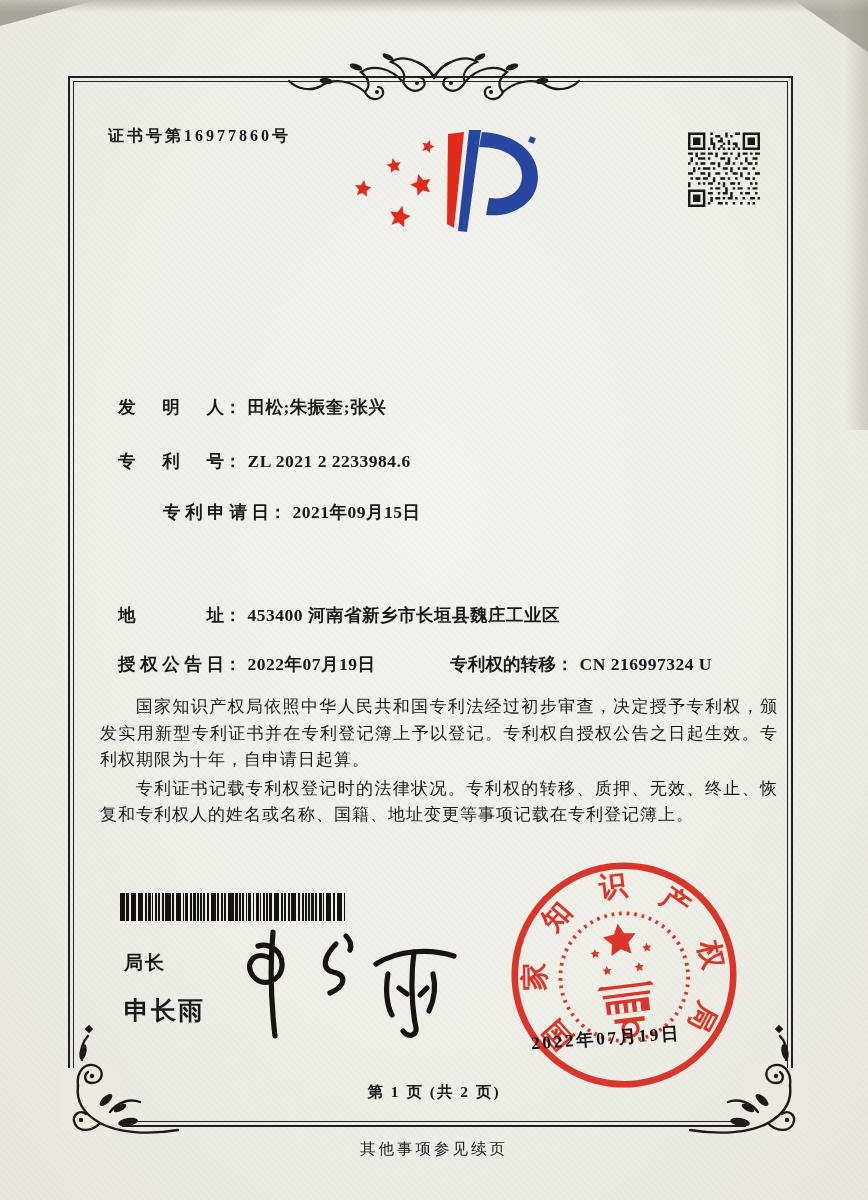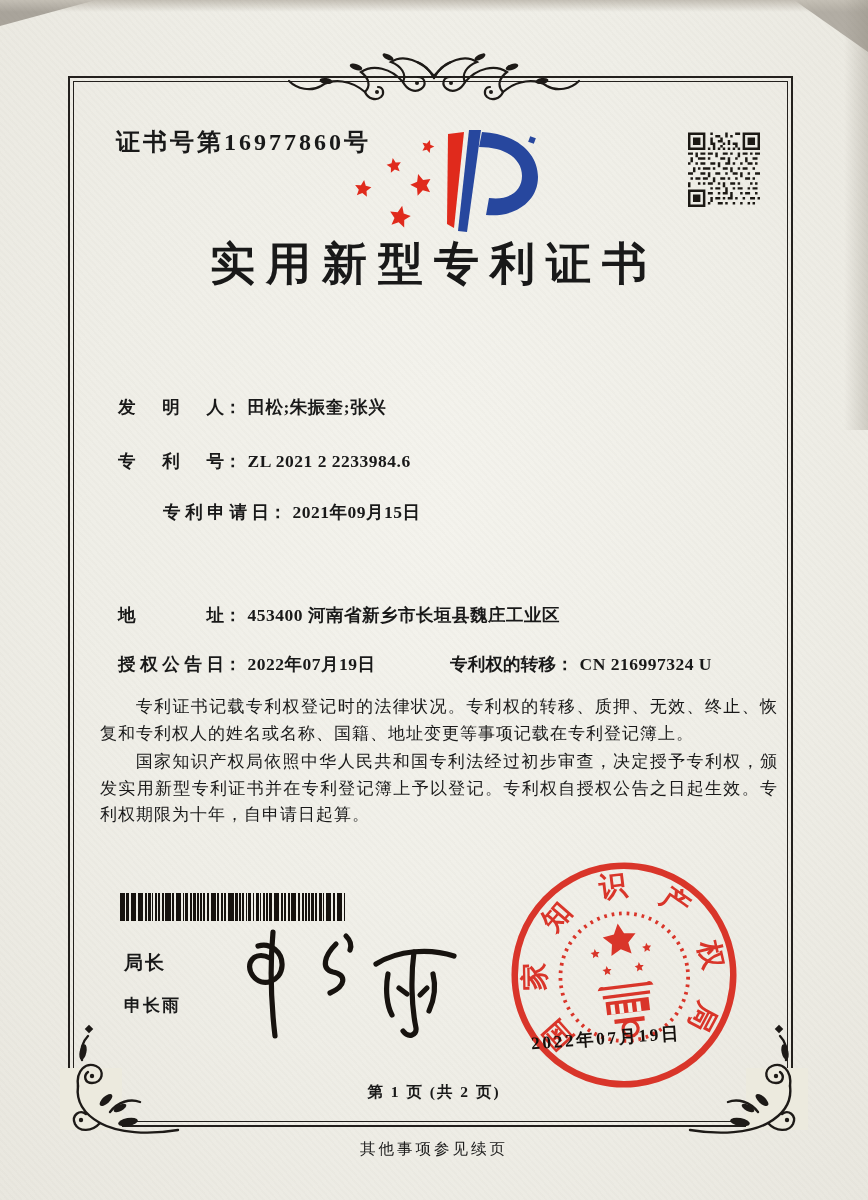--- a/index.html
+++ b/index.html
@@ -16,41 +16,41 @@
   .edge-top{position:absolute;top:0;left:0;right:0;height:12px;background:linear-gradient(#c4bfb5,rgba(196,191,181,0));}
   .edge-right{position:absolute;top:0;right:0;width:24px;height:430px;background:linear-gradient(90deg,rgba(140,134,122,0),rgba(140,134,122,.30));}
   
   .frame{position:absolute;left:68px;top:76px;right:75px;bottom:73px;border:2px solid #23201d;z-index:1;}
   .frame::after{content:"";position:absolute;inset:3px;border:1px solid #23201d;}
   .mask{position:absolute;width:62px;height:62px;z-index:2;background:#eceade;}
   .mask-bl{left:60px;top:1068px;}
   .mask-br{left:746px;top:1068px;}
   .orn{position:absolute;z-index:3;}
   
-  .certno{position:absolute;left:116px;top:126px;font-size:24px;font-weight:700;letter-spacing:3px;z-index:4;}
+  .certno{position:absolute;left:108px;top:126px;font-size:16px;font-weight:700;letter-spacing:3px;z-index:4;}
   .logo{position:absolute;left:330px;top:124px;z-index:4;}
   .qr{position:absolute;left:688px;top:132px;z-index:4;}
   .title{position:absolute;left:0;right:0;top:234px;text-align:center;font-size:45px;font-weight:700;letter-spacing:11px;z-index:4;white-space:nowrap;}
   
   .row{position:absolute;left:118px;font-size:17.5px;font-weight:700;white-space:nowrap;z-index:4;}
   .lab{display:inline-block;width:106px;text-align:justify;text-align-last:justify;vertical-align:top;}
   .colon{display:inline-block;margin:0 6px 0 0;}
   .val{letter-spacing:.5px;}
   .pair2{position:absolute;left:332px;top:0;white-space:nowrap;}
   
   .bodytext{position:absolute;left:100px;top:694px;width:678px;font-size:17px;line-height:26.5px;
     text-align:justify;letter-spacing:1px;z-index:4;font-weight:500;}
   .bodytext p{margin:0 0 2px 0;text-indent:2.1em;}
   .barcode{position:absolute;left:120px;top:893px;width:226px;height:28px;z-index:4;
     background:
       repeating-linear-gradient(90deg,#16120e 0 1.5px,transparent 1.5px 3.5px),
       repeating-linear-gradient(90deg,transparent 0 2.5px,#16120e 2.5px 4px,transparent 4px 9px),
       repeating-linear-gradient(90deg,#16120e 0 1px,transparent 1px 6.5px);}
   .sig-title{position:absolute;left:124px;top:950px;font-size:19px;font-weight:700;letter-spacing:2px;z-index:4;}
-  .sig-name{position:absolute;left:124px;top:994px;font-size:17px;font-weight:700;letter-spacing:2px;z-index:4;}
+  .sig-name{position:absolute;left:124px;top:994px;font-size:25px;font-weight:700;letter-spacing:2px;z-index:4;}
   .sig-hand{position:absolute;left:218px;top:922px;z-index:5;}
   .seal{position:absolute;left:505px;top:856px;z-index:4;}
   .seal-date{position:absolute;left:531px;top:1026px;font-size:17.5px;font-weight:700;letter-spacing:2.5px;
     color:#14100d;transform:rotate(-4deg);z-index:6;white-space:nowrap;}
   .pageno{position:absolute;left:0;right:0;top:1082px;text-align:center;font-size:15.5px;font-weight:700;letter-spacing:2px;z-index:4;}
   .footnote{position:absolute;left:0;right:0;top:1139px;text-align:center;font-size:15.5px;font-weight:400;letter-spacing:3px;z-index:4;}
 </style>
 </head>
 <body>
 
@@ -148,21 +148,20 @@
       M2 14h1v2h-1z M4 14h1v1h-1z M7 14h2v1h-2z M10 14h1v1h-1z M14 14h2v1h-2z M17 14h1v2h-1z M20 14h1v1h-1z M22 14h2v1h-2z M26 14h1v1h-1z
       M0 16h2v1h-2z M5 16h1v1h-1z M8 16h1v2h-1z M11 16h2v1h-2z M15 16h1v1h-1z M18 16h2v1h-2z M21 16h1v2h-1z M24 16h1v1h-1z M27 16h2v1h-2z
       M1 18h1v1h-1z M3 18h2v1h-2z M7 18h1v1h-1z M10 18h1v2h-1z M13 18h2v1h-2z M16 18h1v1h-1z M19 18h1v1h-1z M23 18h2v1h-2z M26 18h1v1h-1z
       M0 20h1v2h-1z M4 20h1v1h-1z M8 20h2v1h-2z M12 20h1v1h-1z M14 20h1v2h-1z M17 20h2v1h-2z M20 20h1v1h-1z M25 20h1v1h-1z M27 20h1v1h-1z
       M9 22h1v1h-1z M11 22h2v1h-2z M15 22h1v2h-1z M18 22h1v1h-1z M20 22h2v1h-2z M24 22h1v1h-1z M26 22h2v1h-2z
       M8 24h2v1h-2z M12 24h1v1h-1z M14 24h2v1h-2z M17 24h1v2h-1z M21 24h1v1h-1z M23 24h2v1h-2z M27 24h1v1h-1z
       M9 26h1v2h-1z M11 26h2v1h-2z M14 26h1v1h-1z M16 26h2v1h-2z M19 26h1v1h-1z M22 26h1v1h-1z M25 26h2v1h-2z M28 26h1v1h-1z
       M8 28h1v1h-1z M12 28h2v1h-2z M15 28h1v1h-1z M18 28h1v1h-1z M21 28h1v1h-1z M24 28h1v1h-1z M26 28h1v1h-1z"></path>
   </svg>
 
-  <div class="title">实用新型专利证书</div>
 
   <div class="row" style="top:395px;">
     <span class="lab">发明人</span><span class="colon">：</span><span class="val">田松;朱振奎;张兴</span>
   </div>
   <div class="row" style="top:449px;">
     <span class="lab">专利号</span><span class="colon">：</span><span class="val">ZL 2021 2 2233984.6</span>
   </div>
   <div class="row" style="top:500px;margin-left:45px;">
     <span class="lab">专利申请日</span><span class="colon">：</span><span class="val">2021年09月15日</span>
   </div>
@@ -170,22 +169,22 @@
     <span class="lab">地址</span><span class="colon">：</span><span class="val">453400 河南省新乡市长垣县魏庄工业区</span>
   </div>
   <div class="row" style="top:652px;">
     <span class="lab">授权公告日</span><span class="colon">：</span><span class="val">2022年07月19日</span>
     <span class="pair2">
       <span class="lab">专利权的转移</span><span class="colon">：</span><span class="val">CN 216997324 U</span>
     </span>
   </div>
 
   <div class="bodytext">
+    <p>国家知识产权局依照中华人民共和国专利法经过初步审查，决定授予专利权，颁发实用新型专利证书并在专利登记簿上予以登记。专利权自授权公告之日起生效。专利权期限为十年，自申请日起算。</p>
     <p>专利证书记载专利权登记时的法律状况。专利权的转移、质押、无效、终止、恢复和专利权人的姓名或名称、国籍、地址变更等事项记载在专利登记簿上。</p>
-    <p>国家知识产权局依照中华人民共和国专利法经过初步审查，决定授予专利权，颁发实用新型专利证书并在专利登记簿上予以登记。专利权自授权公告之日起生效。专利权期限为十年，自申请日起算。</p>
   </div>
 
   <div class="barcode"></div>
 
   <div class="sig-title">局长</div>
   <div class="sig-name">申长雨</div>
   <svg class="sig-hand" width="250" height="122" viewBox="0 0 250 122">
     <g fill="none" stroke="#17130f" stroke-width="5.2" stroke-linecap="round">
       <path d="M55,10 C53,32 52,72 57,114"></path>
       <path d="M52,36 C36,28 26,42 35,54 C44,66 63,60 64,44 C65,30 52,20 40,24"></path>

